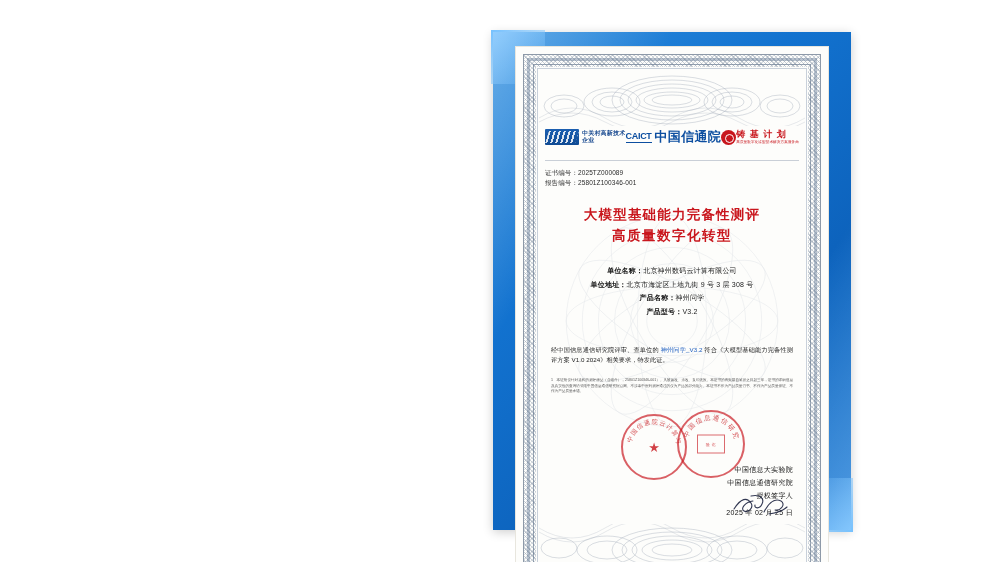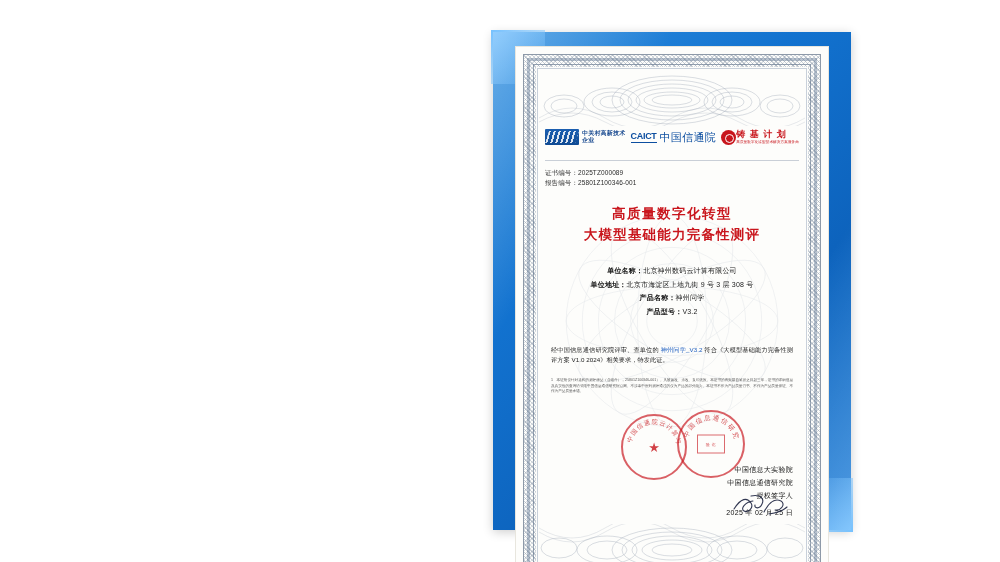--- a/index.html
+++ b/index.html
@@ -155,23 +155,23 @@
   #logo-b .caict {
     font-size: 9px;
     font-weight: bold;
     color: #0c4ea0;
     letter-spacing: -0.3px;
     border-bottom: 1.5px solid #0c4ea0;
     padding-bottom: 1px;
     line-height: 1;
   }
   #logo-b .cn {
-    font-size: 11px;
+    font-size: 13px;
     color: #0c4ea0;
-    font-weight: normal;
+    font-weight: bold;
     letter-spacing: .3px;
   }
 
   #logo-c { gap: 0; }
   #logo-c .seal {
     width: 15px; height: 15px;
     background: #c8161d;
     border-radius: 50%;
     position: relative;
   }
@@ -464,22 +464,22 @@
       <div>
         <div class="serial-line">
           <span class="lbl">证书编号：</span><span>2025TZ000089</span>
         </div>
         <div class="serial-line">
           <span class="lbl">报告编号：</span><span>25801Z100346-001</span>
         </div>
       </div>
 
       <div id="title-block">
+        <div id="title-2">大模型基础能力完备性测评</div>
         <div id="title-1">高质量数字化转型</div>
-        <div id="title-2">大模型基础能力完备性测评</div>
       </div>
 
       <div id="info-block">
         <div class="info-row">
           <span class="k">单位名称：</span><span>北京神州数码云计算有限公司</span>
         </div>
         <div class="info-row">
           <span class="k">单位地址：</span><span>北京市海淀区上地九街 9 号 3 层 308 号</span>
         </div>
         <div class="info-row">

